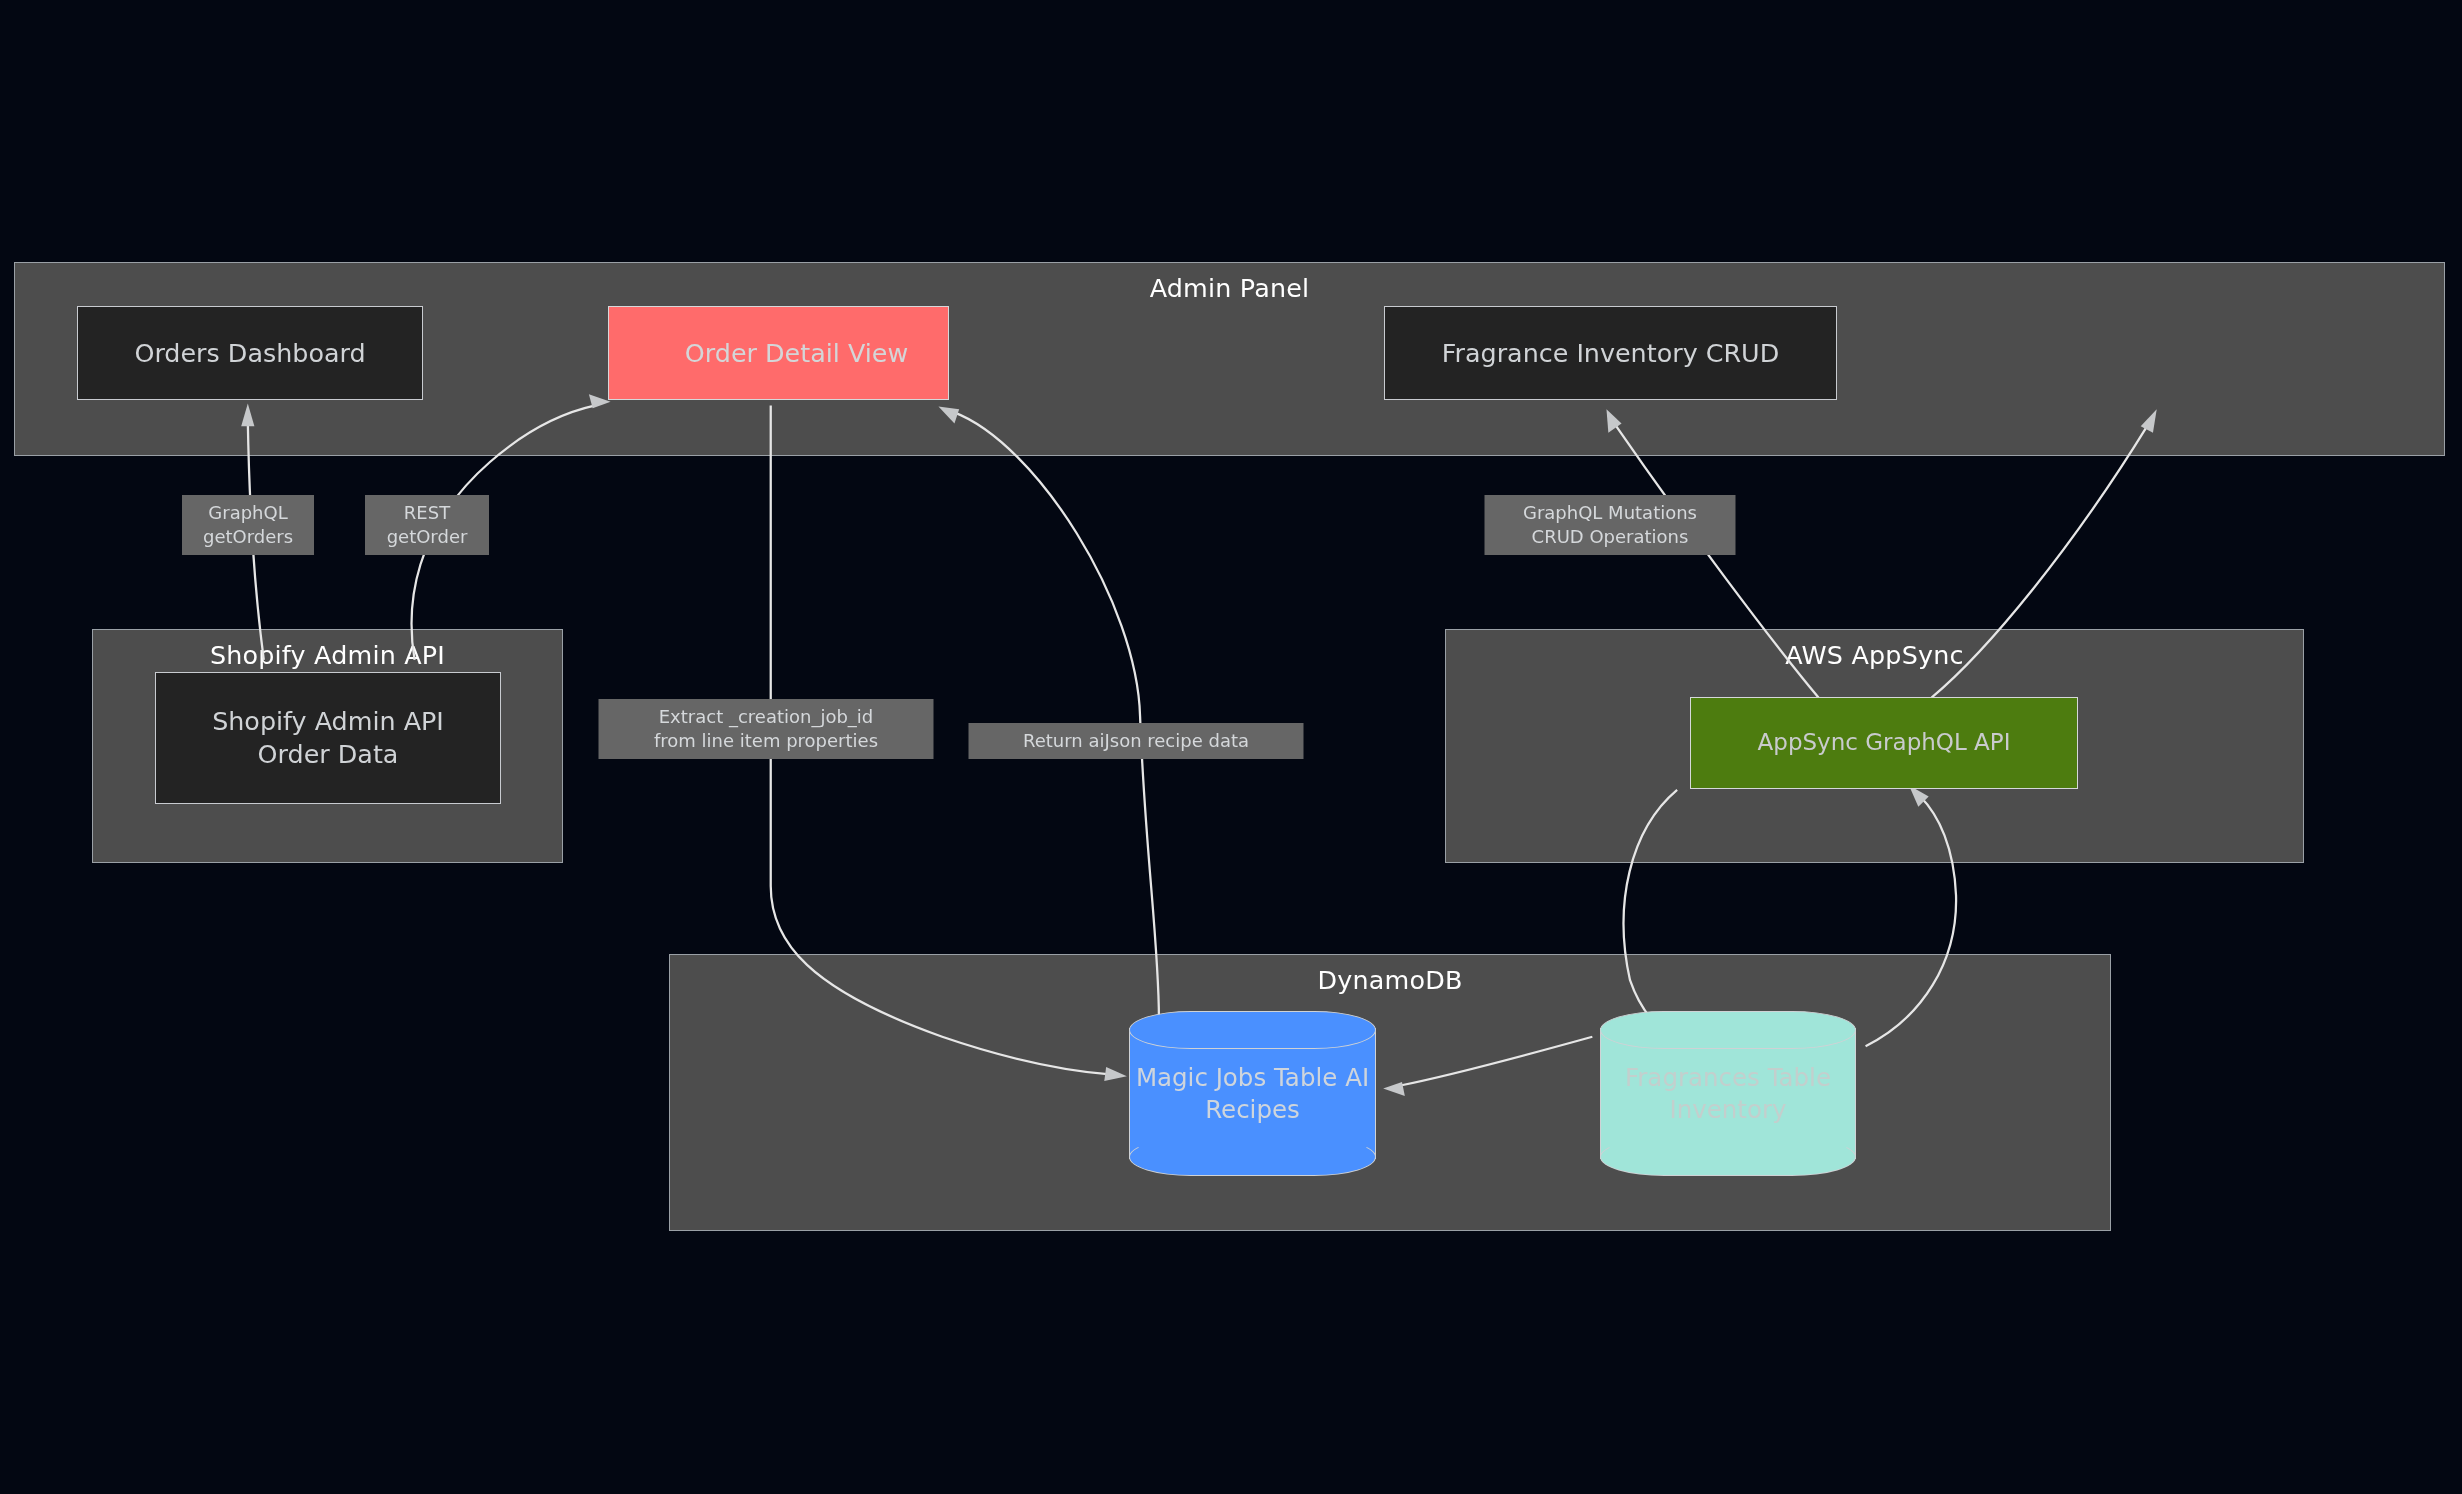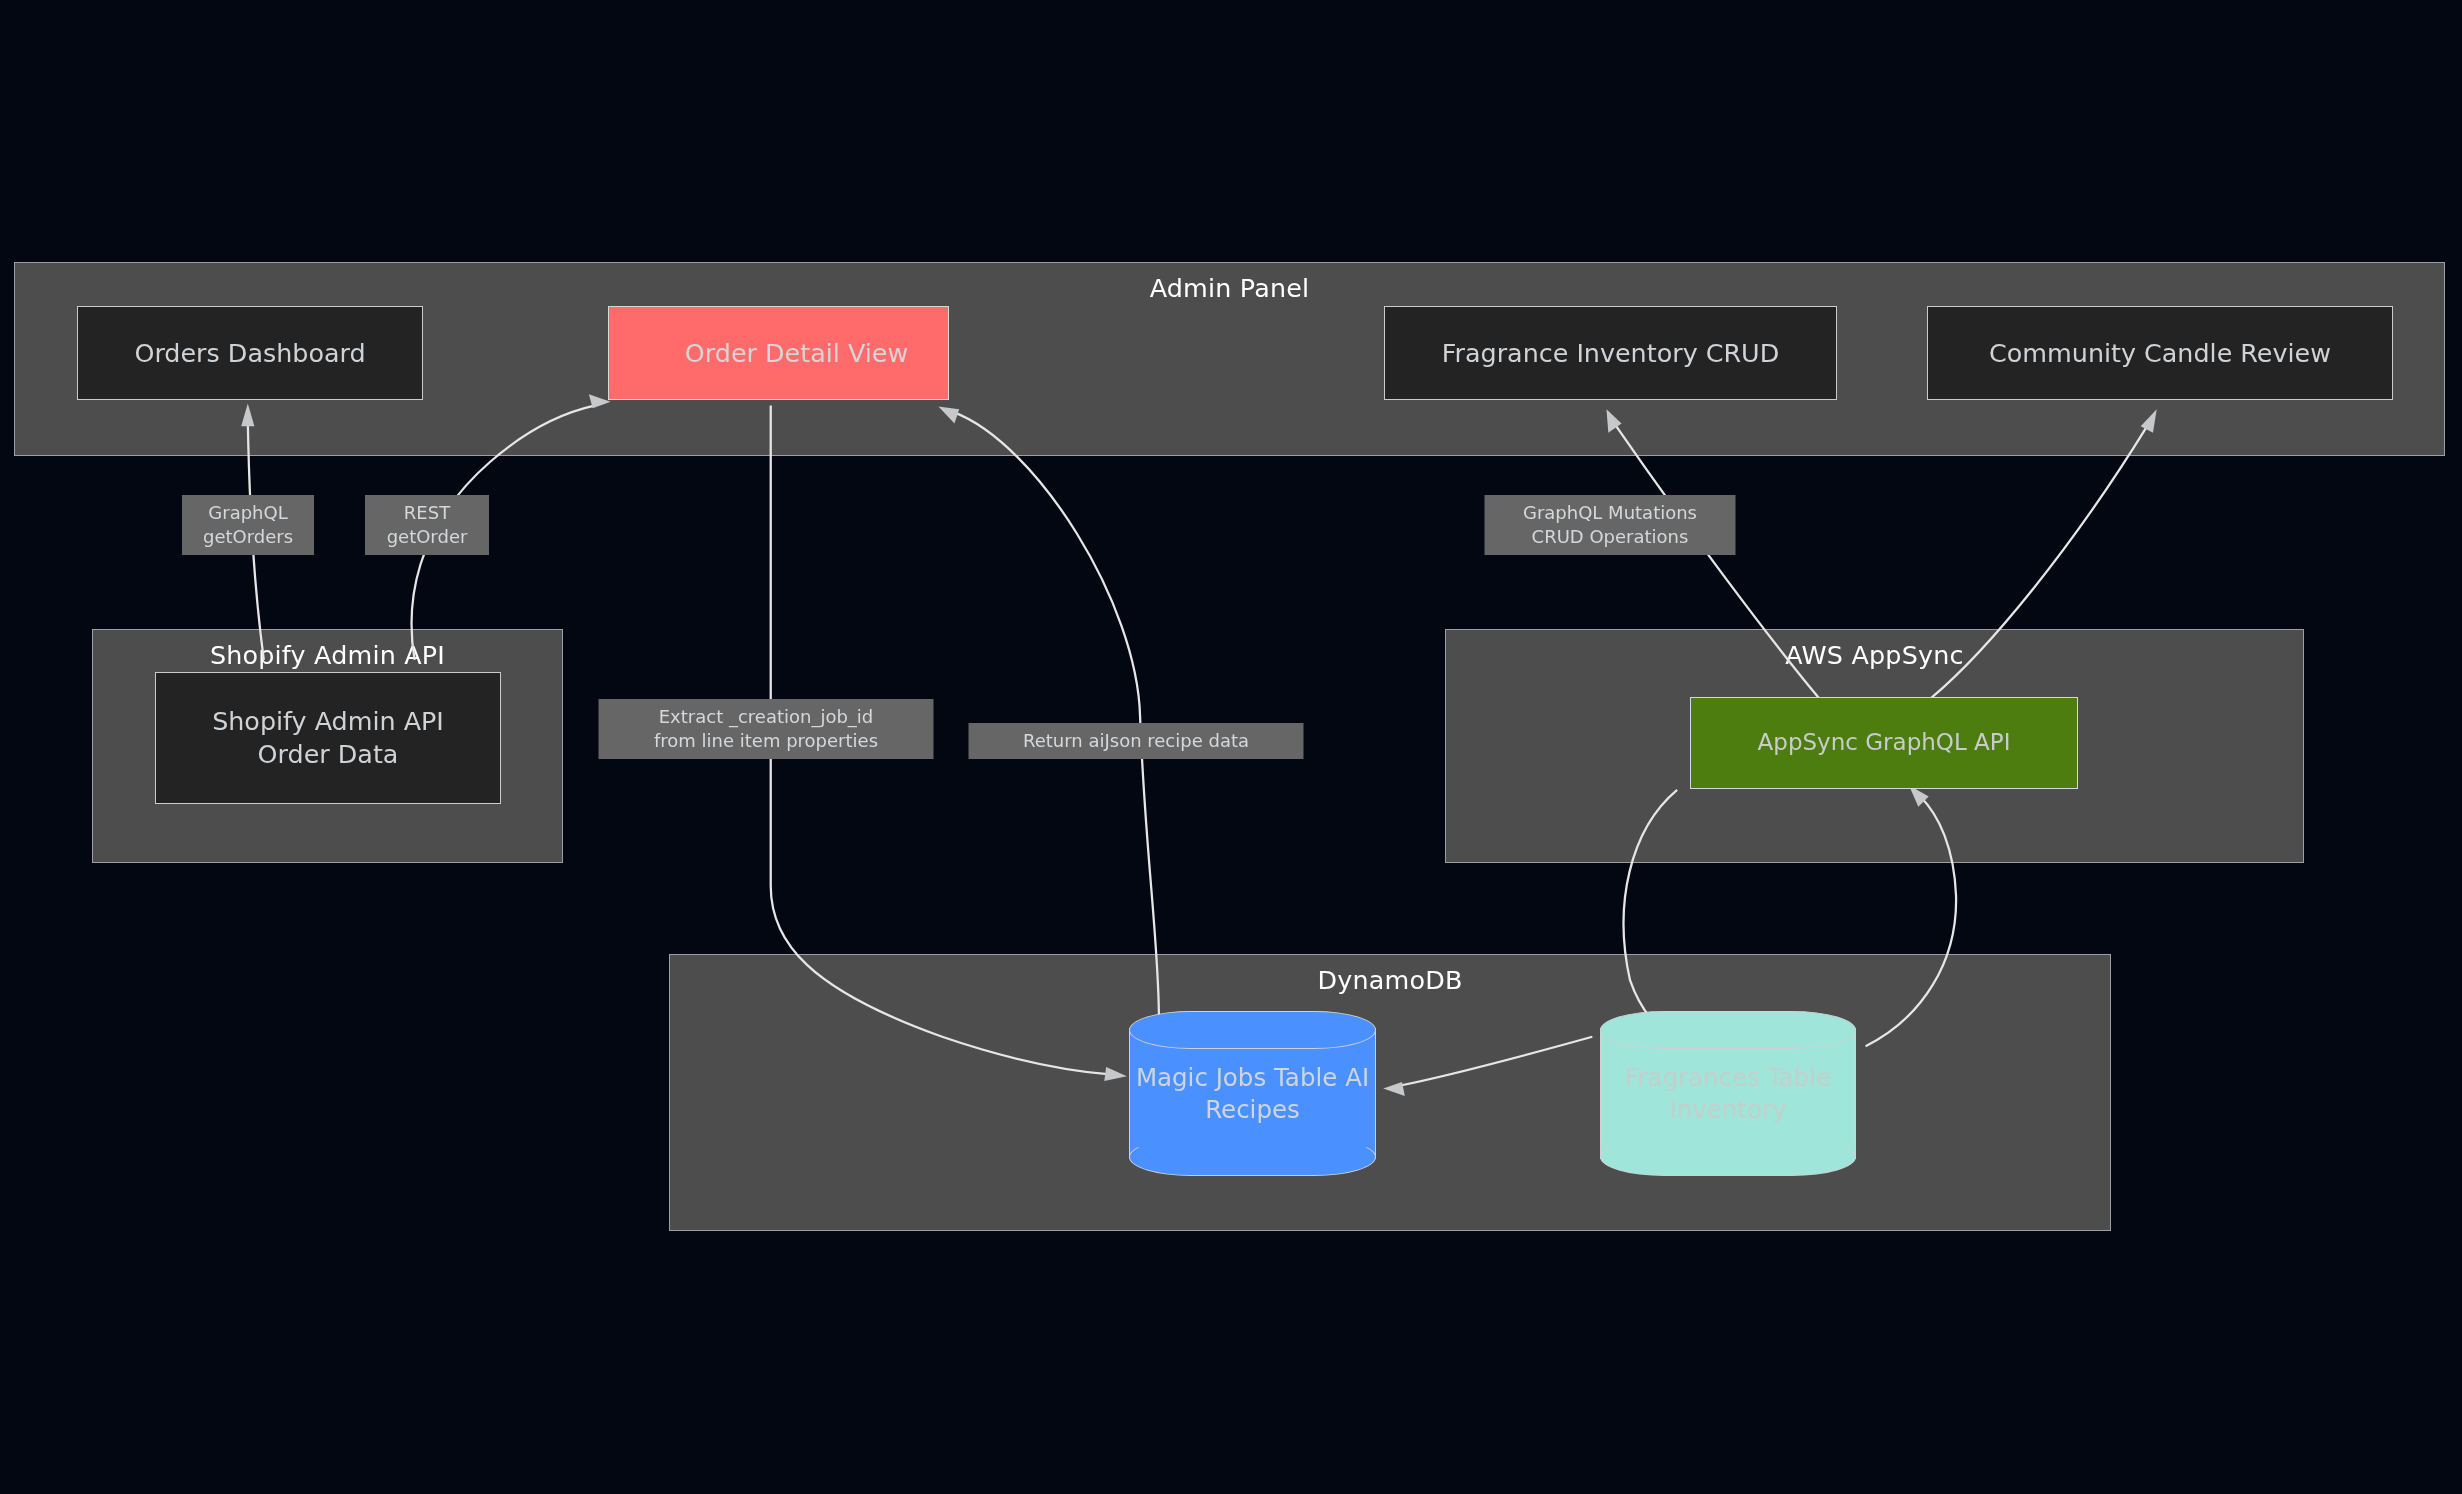--- a/index.html
+++ b/index.html
@@ -167,23 +167,20 @@
   </div>
 
   <div class="node red" style="left:608px;top:306px;width:341px;height:94px;padding-left:36px;">
     <span class="ln">Order Detail View</span>
   </div>
 
   <div class="node dark" style="left:1384px;top:306px;width:453px;height:94px;align-items:center;">
     <span class="ln">Fragrance Inventory CRUD</span>
   </div>
 
-  <div class="node dark" style="left:1927px;top:306px;width:466px;height:94px;">
-    <span class="ln">Community Candle Review</span>
-  </div>
 
   <div class="node dark" style="left:155px;top:672px;width:346px;height:132px;">
     <span class="ln">Shopify Admin API</span>
     <span class="ln">Order Data</span>
   </div>
 
   <div class="node yellow" style="left:1690px;top:697px;width:388px;height:92px;">
     <span class="ln">AppSync GraphQL API</span>
   </div>
 

